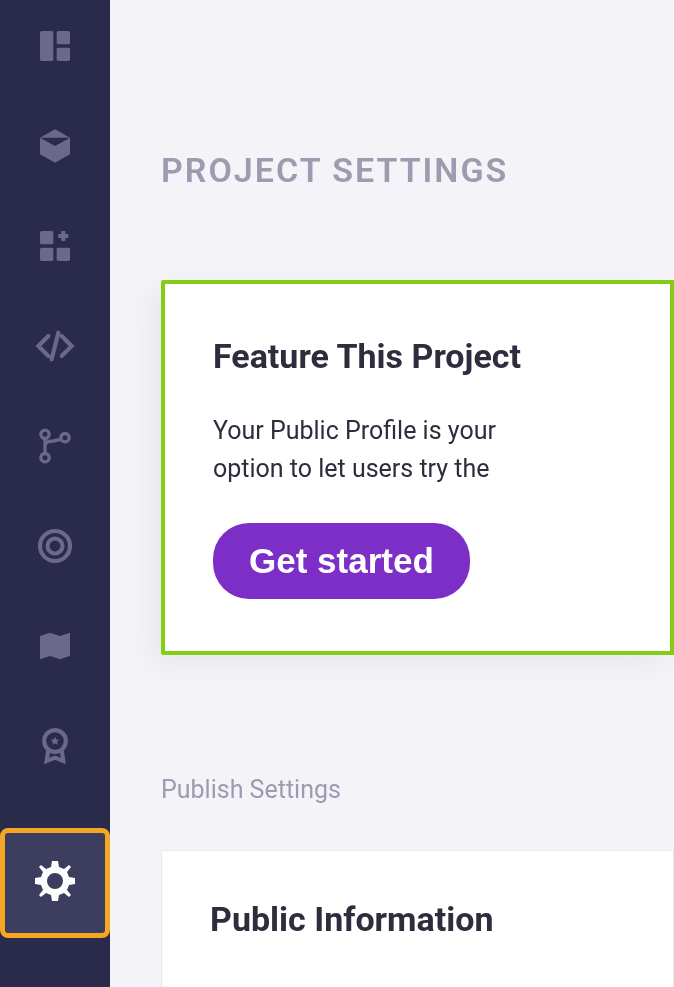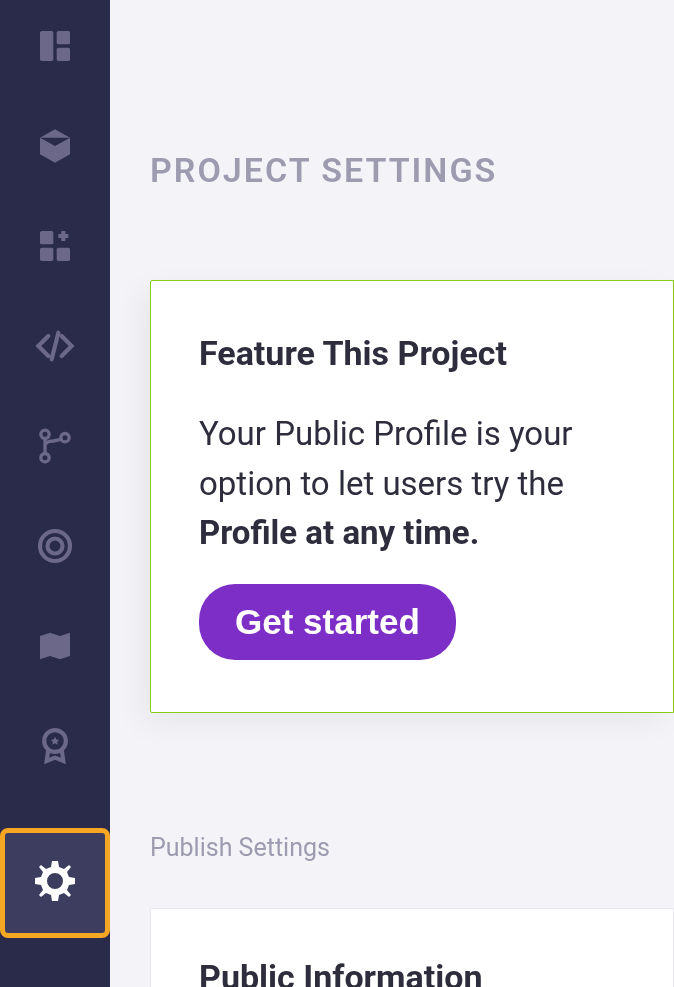--- a/index.html
+++ b/index.html
@@ -43,50 +43,50 @@
       border-radius: 8px;
       margin-top: 4px;
     }
     .sidebar-item.active svg {
       fill: #ffffff;
       width: 48px;
       height: 48px;
     }
     .main {
       flex: 1;
-      padding: 150px 0 0 0;
+      padding: 150px 0 0 11px;
       position: relative;
     }
     .page-title {
       font-size: 34px;
       font-weight: 600;
       letter-spacing: 2px;
       color: #9c9bb0;
       margin-left: 40px;
       margin-bottom: 90px;
     }
     .card {
       background: #ffffff;
-      border: 1px solid #84cc16;
+      border: 4px solid #84cc16;
       box-shadow: -10px 10px 30px rgba(0,0,0,0.05);
       margin-left: 40px;
       padding: 52px 48px 52px 48px;
       border-radius: 2px 0 0 2px;
     }
     .card-title {
       font-size: 34px;
       font-weight: 700;
       color: #2d2d3d;
       margin-bottom: 36px;
     }
     .card-text {
-      font-size: 33px;
+      font-size: 25px;
       line-height: 1.5;
       color: #2d2d3d;
-      margin-bottom: 26px;
+      margin-bottom: 36px;
     }
     .card-text .bold { font-weight: 700; }
     .btn-primary {
       background: #7c2ec7;
       color: #ffffff;
       font-size: 35px;
       font-weight: 600;
       border: none;
       padding: 18px 36px;
       border-radius: 36px;
@@ -188,21 +188,20 @@
 </div>
 
 <div class="main">
   <h1 class="page-title">PROJECT SETTINGS</h1>
 
   <div class="card">
     <h2 class="card-title">Feature This Project</h2>
     <p class="card-text">
       <span>Your Public Profile is your</span><br>
       <span>option to let users try the</span><br>
-      <span class="bold">Profile at any time.</span>
     </p>
     <button class="btn-primary">Get started</button>
   </div>
 
   <div class="section-label">Publish Settings</div>
 
   <div class="card2">
     <h2 class="card-title">Public Information</h2>
   </div>
 </div>

